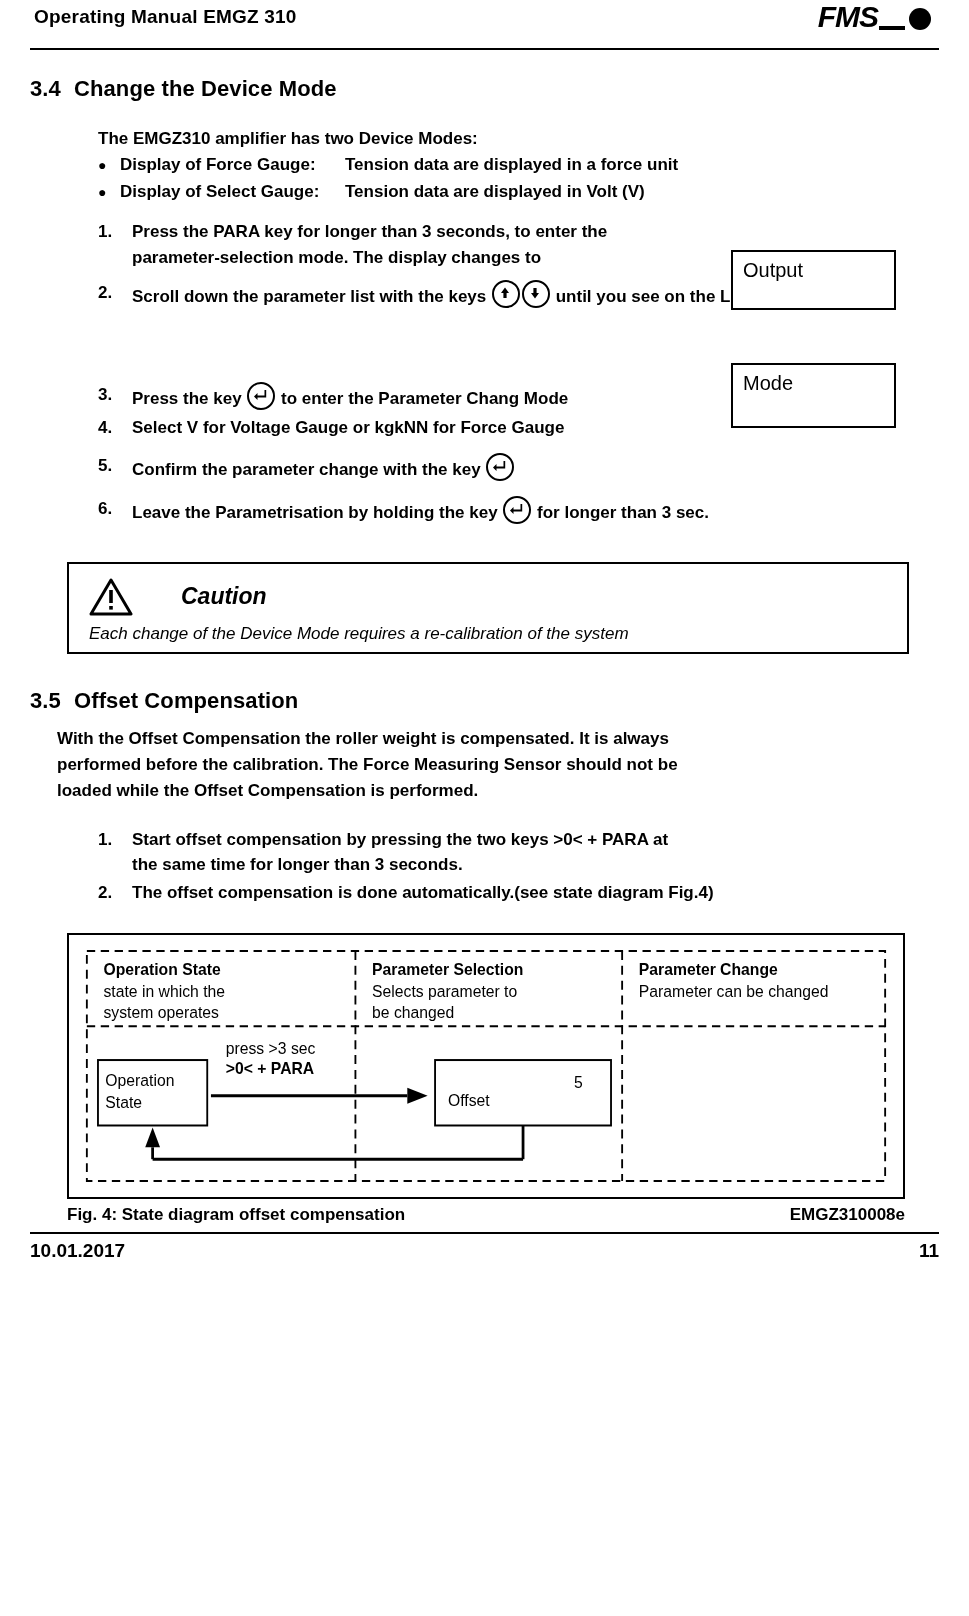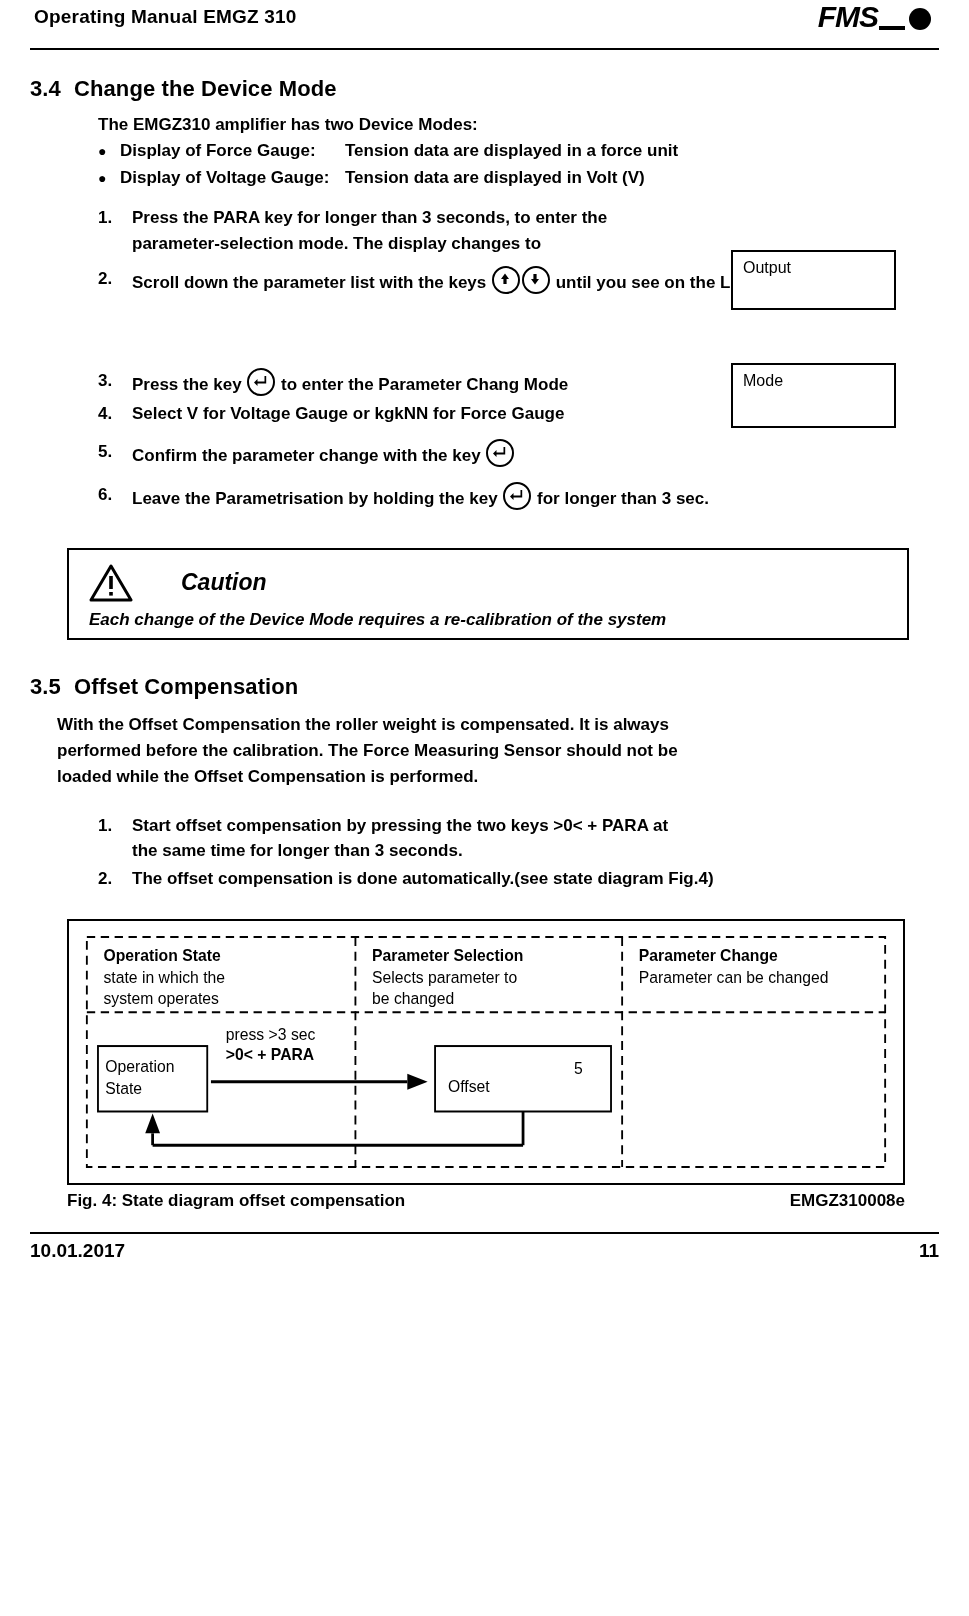--- a/index.html
+++ b/index.html
@@ -130,21 +130,21 @@
     vertical-align: -6px;
     margin: 0 1px;
   }
   .keyicon svg { position: absolute; left: 2px; top: 2px; }
 
   
   .lcd-box {
     position: absolute;
     border: 2px solid #000;
     background: #fff;
-    font-size: 16px;
+    font-size: 20px;
     font-weight: normal;
     padding: 7px 10px;
     box-sizing: border-box;
   }
   #lcd-output { left: 731px; top: 250px; width: 165px; height: 60px; }
   #lcd-mode   { left: 731px; top: 363px; width: 165px; height: 65px; }
 
   
   .caution-box {
     margin: 36px 30px 0 37px;
@@ -164,21 +164,21 @@
     height: 38px;
     position: relative;
   }
   .caution-word {
     font-size: 23px;
     font-weight: bold;
     font-style: italic;
   }
   .caution-text {
     font-size: 17px;
-    font-weight: bold;
+    font-weight: normal;
     font-style: italic;
     margin-top: 8px;
   }
 
   
   .figure-wrap {
     margin: 28px 34px 0 37px;
     border: 2px solid #000;
     padding: 14px 16px;
     box-sizing: border-box;
@@ -225,32 +225,32 @@
       <span class="logo-underline"></span>
       <span class="logo-dot"></span>
     </div>
   </div>
 
   <div class="section-head">
     <span class="section-num">3.4</span>
     <span>Change the Device Mode</span>
   </div>
 
-  <div class="body-block" style="margin-top:10px;">
+  <div class="body-block" style="margin-top:24px;">
     <div>The EMGZ310 amplifier has two Device Modes:</div>
 
     <div class="bullet-row">
       <span class="bullet-dot">●</span>
       <span class="bullet-label"><span class="inline-bold">Display of Force Gauge</span><span>:</span></span>
       <span>Tension data are displayed in a force unit</span>
     </div>
 
     <div class="bullet-row">
       <span class="bullet-dot">●</span>
-      <span class="bullet-label inline-bold">Display of Voltage Gauge:</span>
+      <span class="bullet-label inline-bold">Display of Select Gauge:</span>
       <span>Tension data are displayed in Volt (V)</span>
     </div>
   </div>
 
   <div class="num-list">
 
     <div class="num-item" style="margin-top:4px;">
       <span class="num-marker">1.</span>
       <span class="num-text">
         <span>Press the </span><span class="inline-bold">PARA</span><span> key for longer than 3 seconds, to enter the</span><br>

